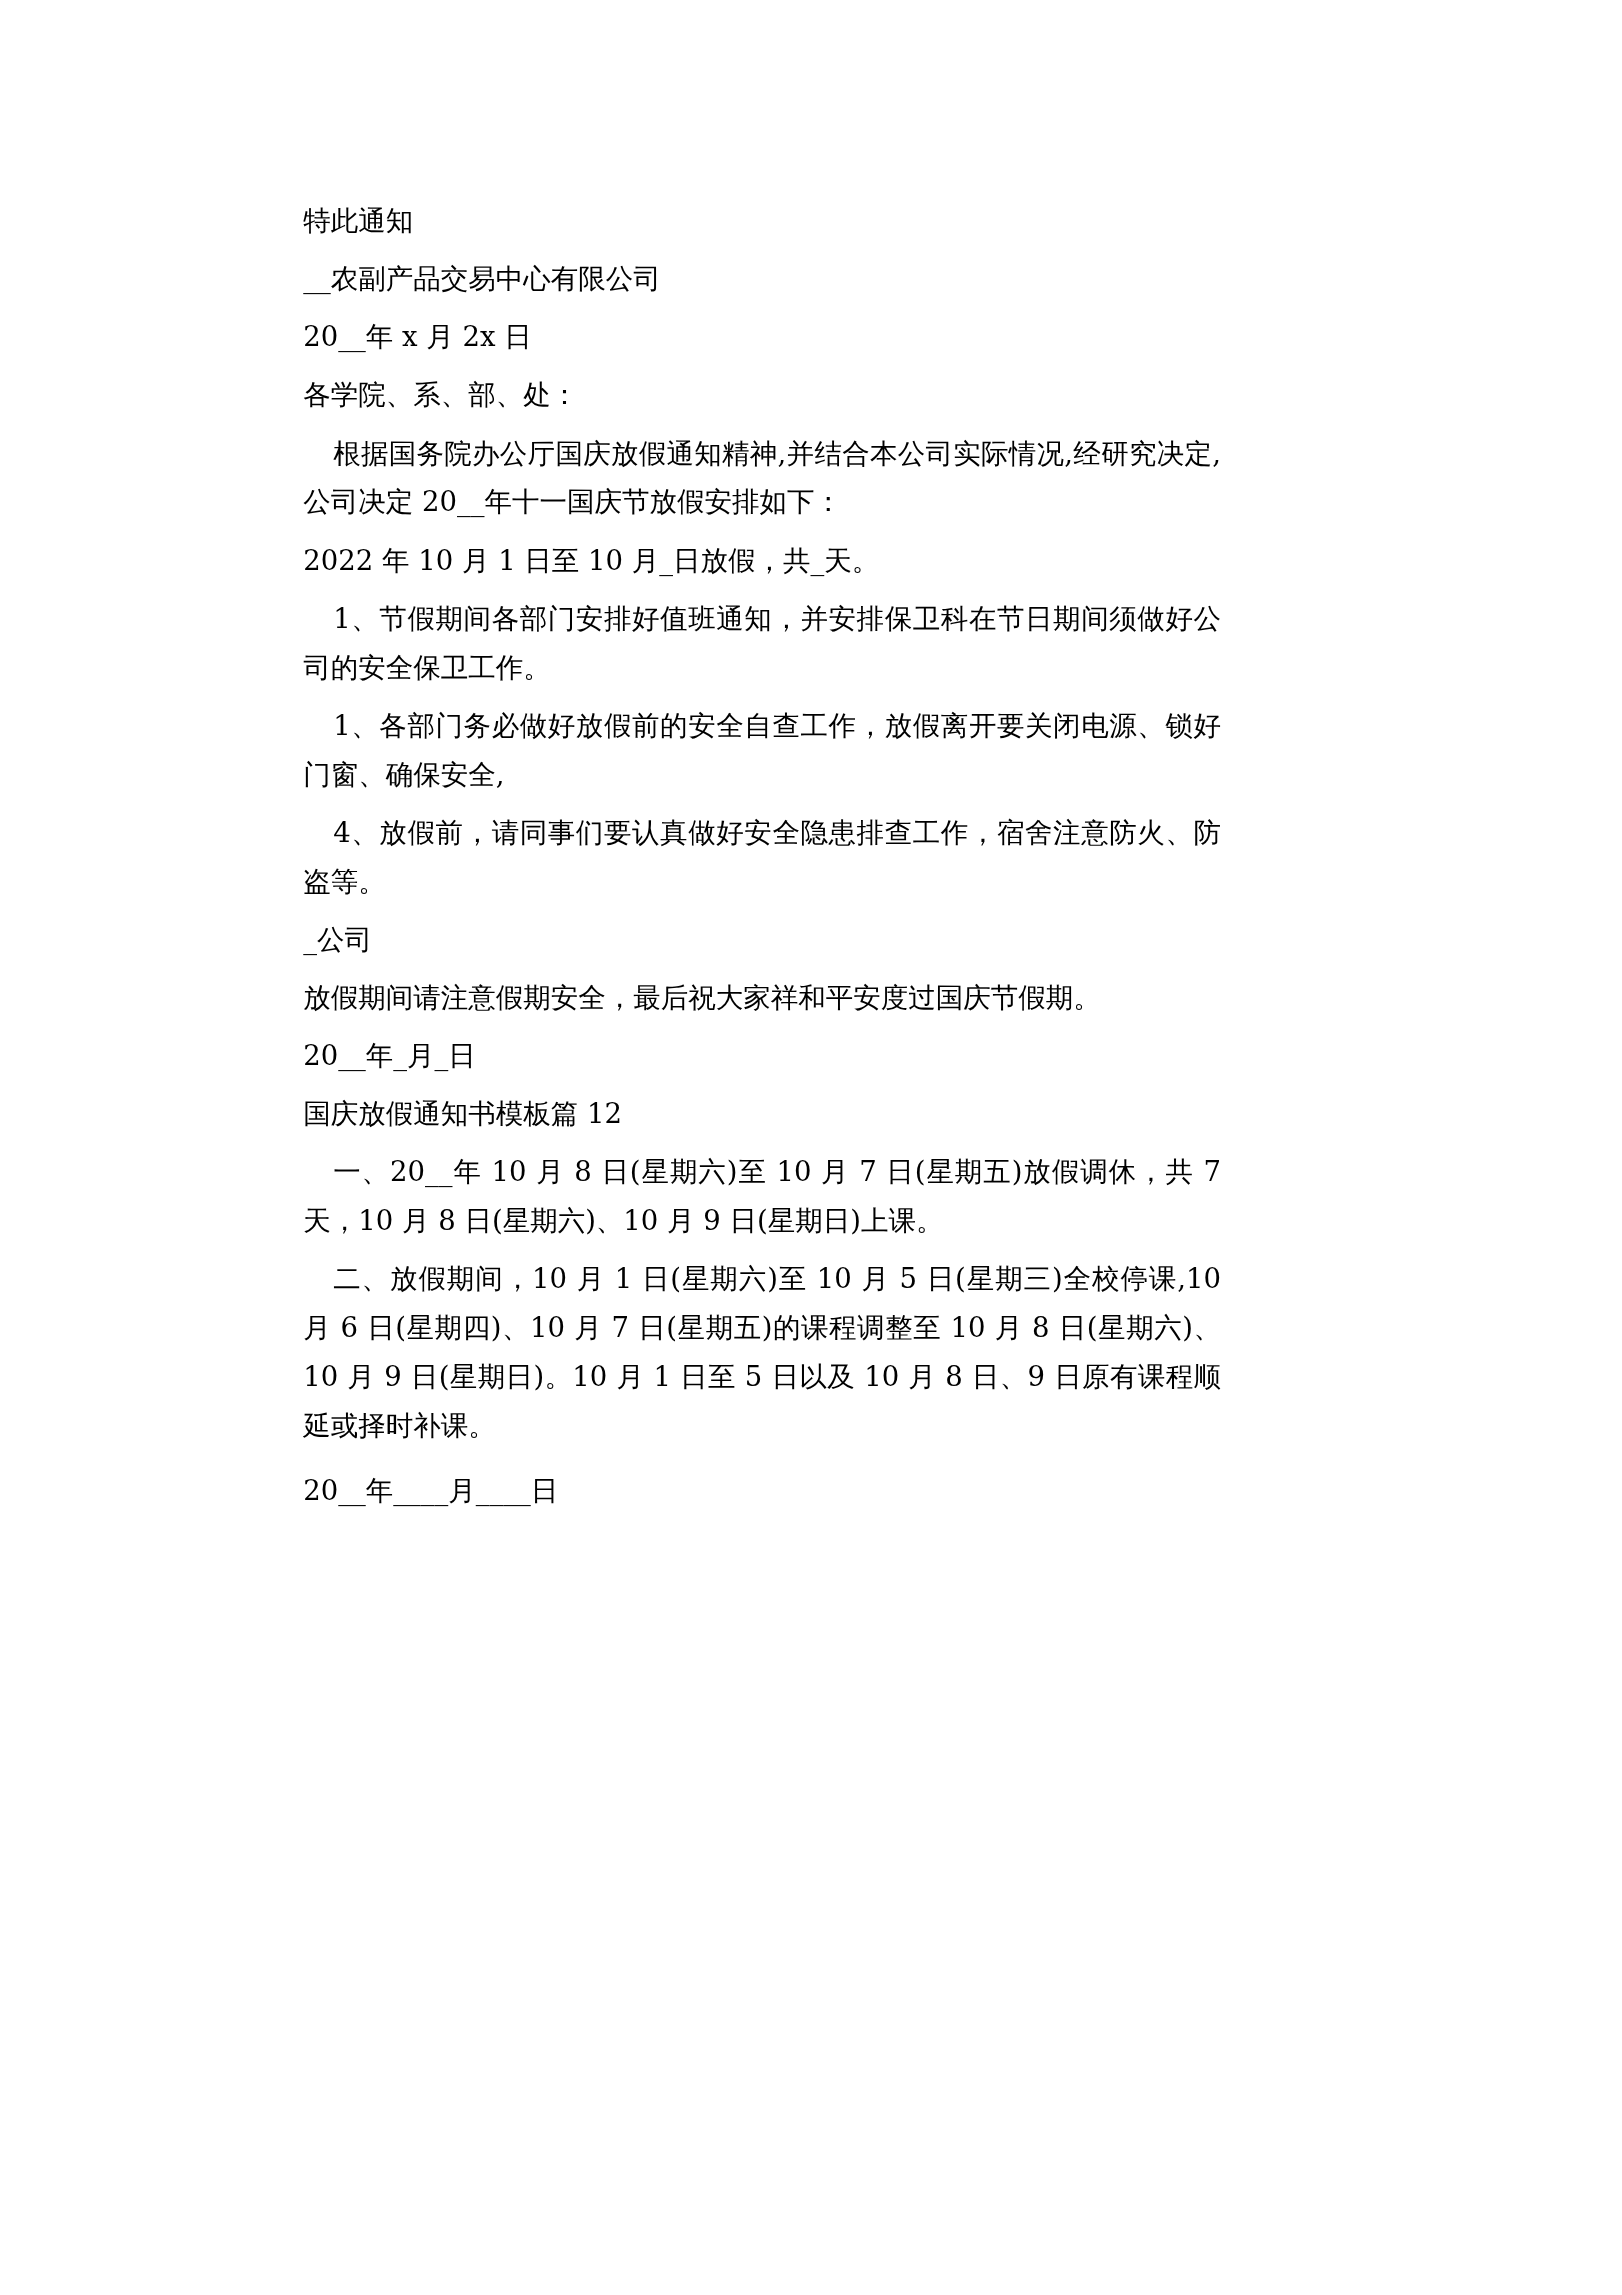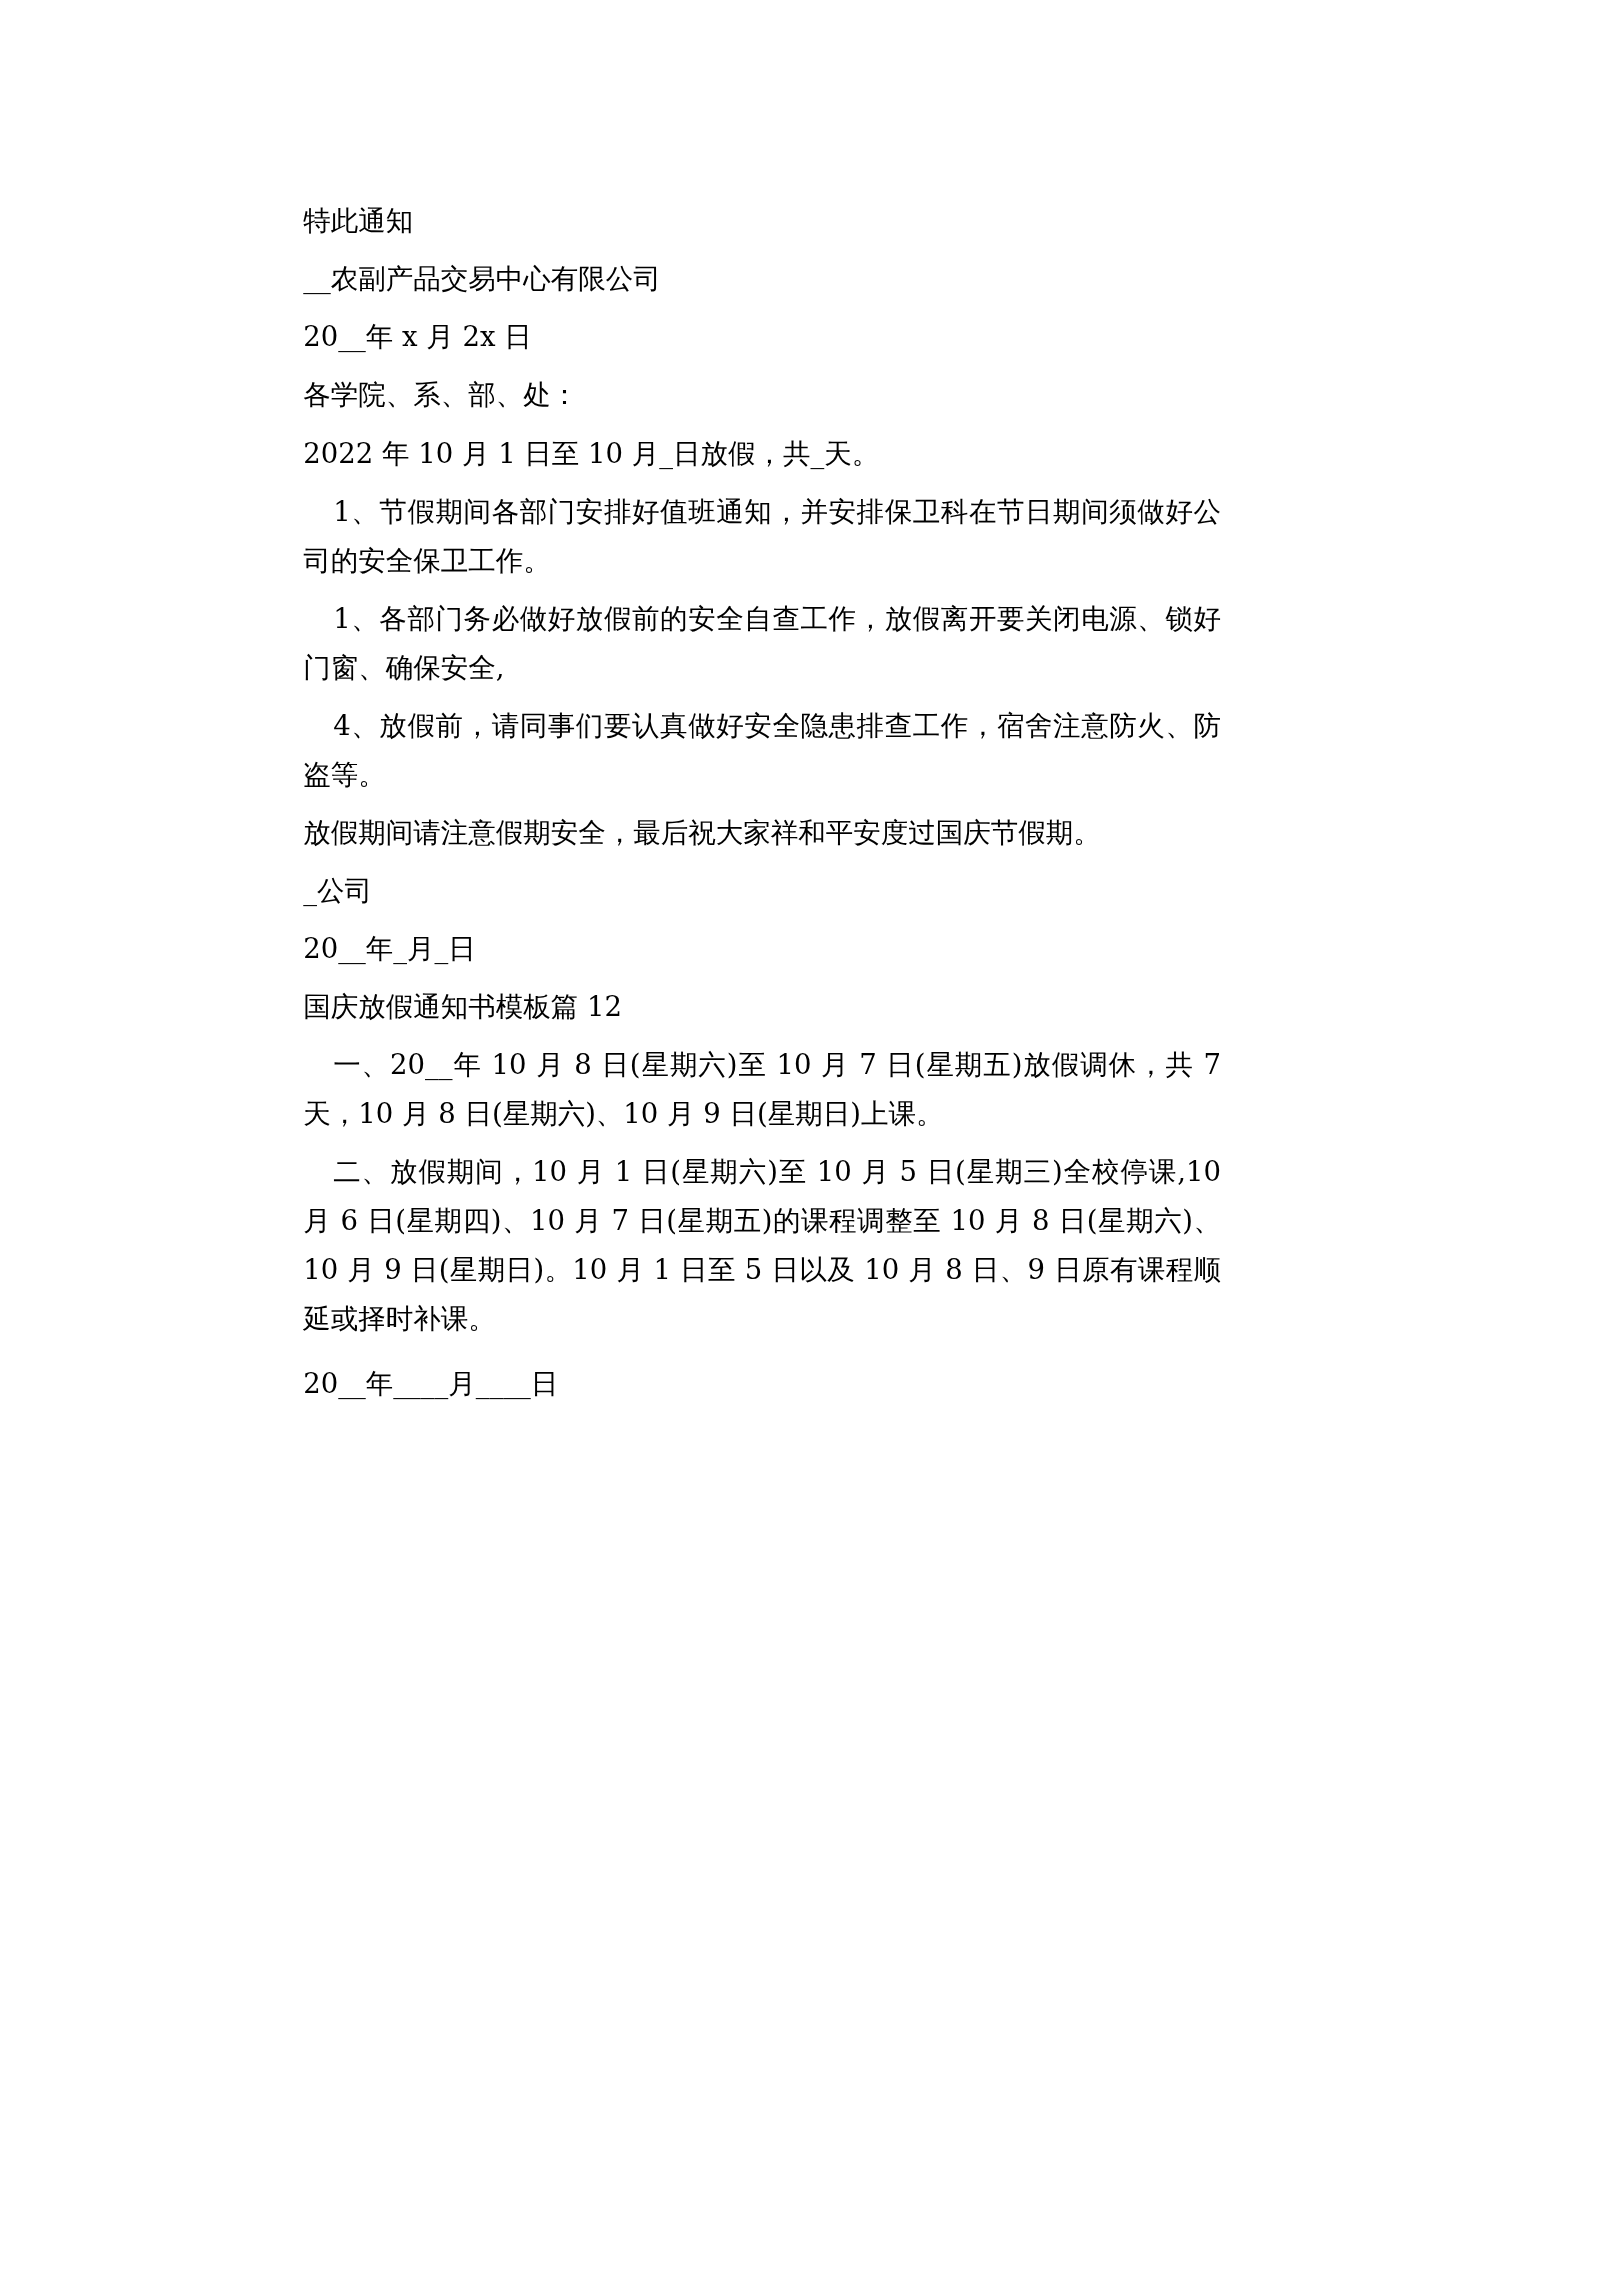--- a/index.html
+++ b/index.html
@@ -45,26 +45,27 @@
 </head>
 <body>
 
 <div class="page">
   <div class="doc-body">
 
     <p class="noindent">特此通知</p>
     <p class="noindent">__农副产品交易中心有限公司</p>
     <p class="noindent">20__年 x 月 2x 日</p>
     <p class="noindent">各学院、系、部、处：</p>
+    <p class="block">根据国务院办公厅国庆放假通知精神,并结合本公司实际情况,经研究决定,公司决定 20__年十一国庆节放假安排如下：</p>
     <p class="noindent">2022 年 10 月 1 日至 10 月_日放假，共_天。</p>
     <p class="block">1、节假期间各部门安排好值班通知，并安排保卫科在节日期间须做好公司的安全保卫工作。</p>
     <p class="block">1、各部门务必做好放假前的安全自查工作，放假离开要关闭电源、锁好门窗、确保安全,</p>
     <p class="block">4、放假前，请同事们要认真做好安全隐患排查工作，宿舍注意防火、防盗等。</p>
+    <p class="noindent">_公司</p>
     <p class="noindent">放假期间请注意假期安全，最后祝大家祥和平安度过国庆节假期。</p>
-    <p class="noindent">_公司</p>
     <p class="noindent">20__年_月_日</p>
     <p class="noindent">国庆放假通知书模板篇 12</p>
     <p class="block">一、20__年 10 月 8 日(星期六)至 10 月 7 日(星期五)放假调休，共 7 天，10 月 8 日(星期六)、10 月 9 日(星期日)上课。</p>
     <p class="block">二、放假期间，10 月 1 日(星期六)至 10 月 5 日(星期三)全校停课,10 月 6 日(星期四)、10 月 7 日(星期五)的课程调整至 10 月 8 日(星期六)、10 月 9 日(星期日)。10 月 1 日至 5 日以及 10 月 8 日、9 日原有课程顺延或择时补课。</p>
     <div class="gap-small"></div>
     <p class="noindent">20__年____月____日</p>
 
   </div>
 </div>
 

